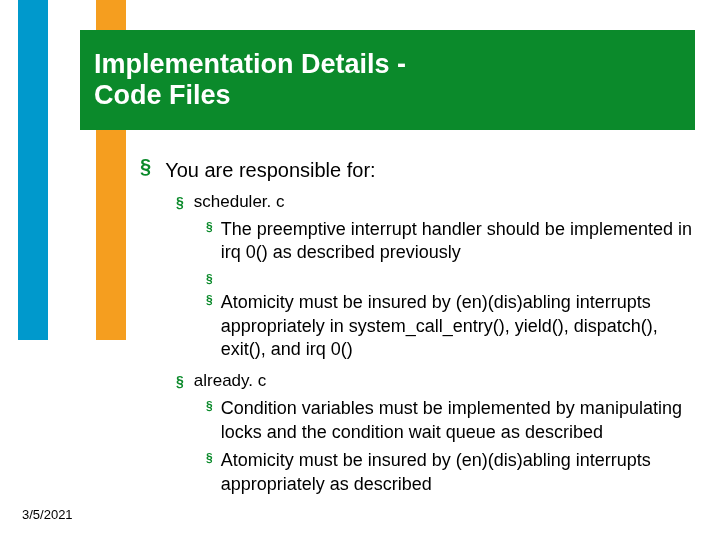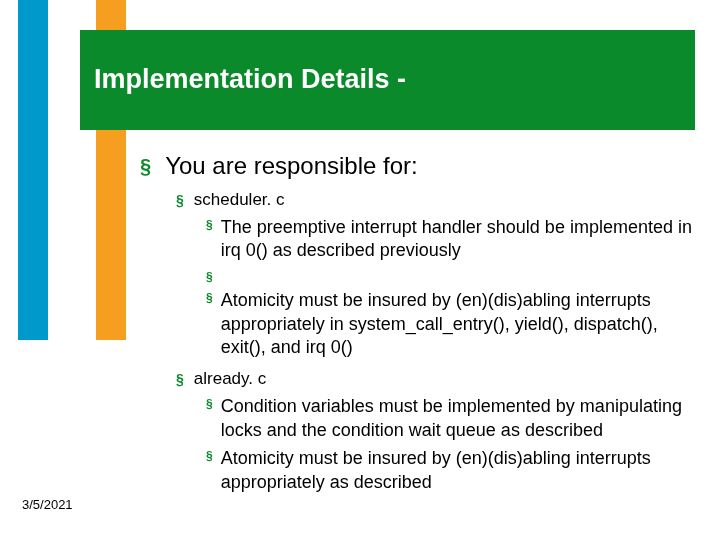--- a/index.html
+++ b/index.html
@@ -7,41 +7,42 @@
   .slide { position: relative; width: 608px; height: 540px; }
   .bar-blue { position: absolute; left: 18px; top: 0; width: 30px; height: 340px; background: #0099cc; }
   .bar-orange { position: absolute; left: 96px; top: 0; width: 30px; height: 340px; background: #f59e1f; }
   .title-box { position: absolute; left: 80px; top: 30px; width: 615px; height: 100px; background: #0b8a2b; display: flex; align-items: center; }
   .title-text { color: #fff; font-size: 27px; font-weight: bold; line-height: 1.15; padding-left: 14px; }
   .content { position: absolute; left: 140px; top: 152px; width: 560px; }
   .bul { display: flex; align-items: flex-start; }
   .mk { color: #0b8a2b; font-weight: bold; margin-right: 10px; line-height: 1.2; }
   .l1 { font-size: 22px; margin-bottom: 10px; }
   .l1 .mk { font-size: 20px; margin-right: 14px; margin-top: 2px; }
-  .l1 .txt { font-size: 24px; }
+  .l1 .txt { font-size: 20px; margin-top: 7px; }
   .l2group { margin-left: 36px; }
   .l2 { font-size: 17px; margin-top: 6px; margin-bottom: 6px; }
   .l2 .mk { font-size: 14px; margin-right: 10px; margin-top: 2px; }
   .l2 .txt { font-size: 17px; text-align: right; }
   .l3group { margin-left: 30px; }
   .l3 { font-size: 14.5px; margin-top: 5px; }
   .l3 .mk { font-size: 12px; margin-right: 8px; margin-top: 2px; }
   .l3 .txt { font-size: 18px; line-height: 1.3; }
-  .footer-date { position: absolute; left: 22px; bottom: 28px; font-size: 13px; color: #000; }
+  .footer-date { position: absolute; left: 22px; bottom: 18px; font-size: 13px; color: #000; }
 </style>
 </head>
 <body>
 
 <div class="slide">
   <div class="bar-blue"></div>
   <div class="bar-orange"></div>
 
   <div class="title-box">
     <div class="title-text">
       <span>Implementation Details -</span><br>
+      <span>Code Files</span>
     </div>
   </div>
 
   <div class="content">
 
     <div class="bul l1">
       <span class="mk">§</span>
       <span class="txt">You are responsible for:</span>
     </div>
 

